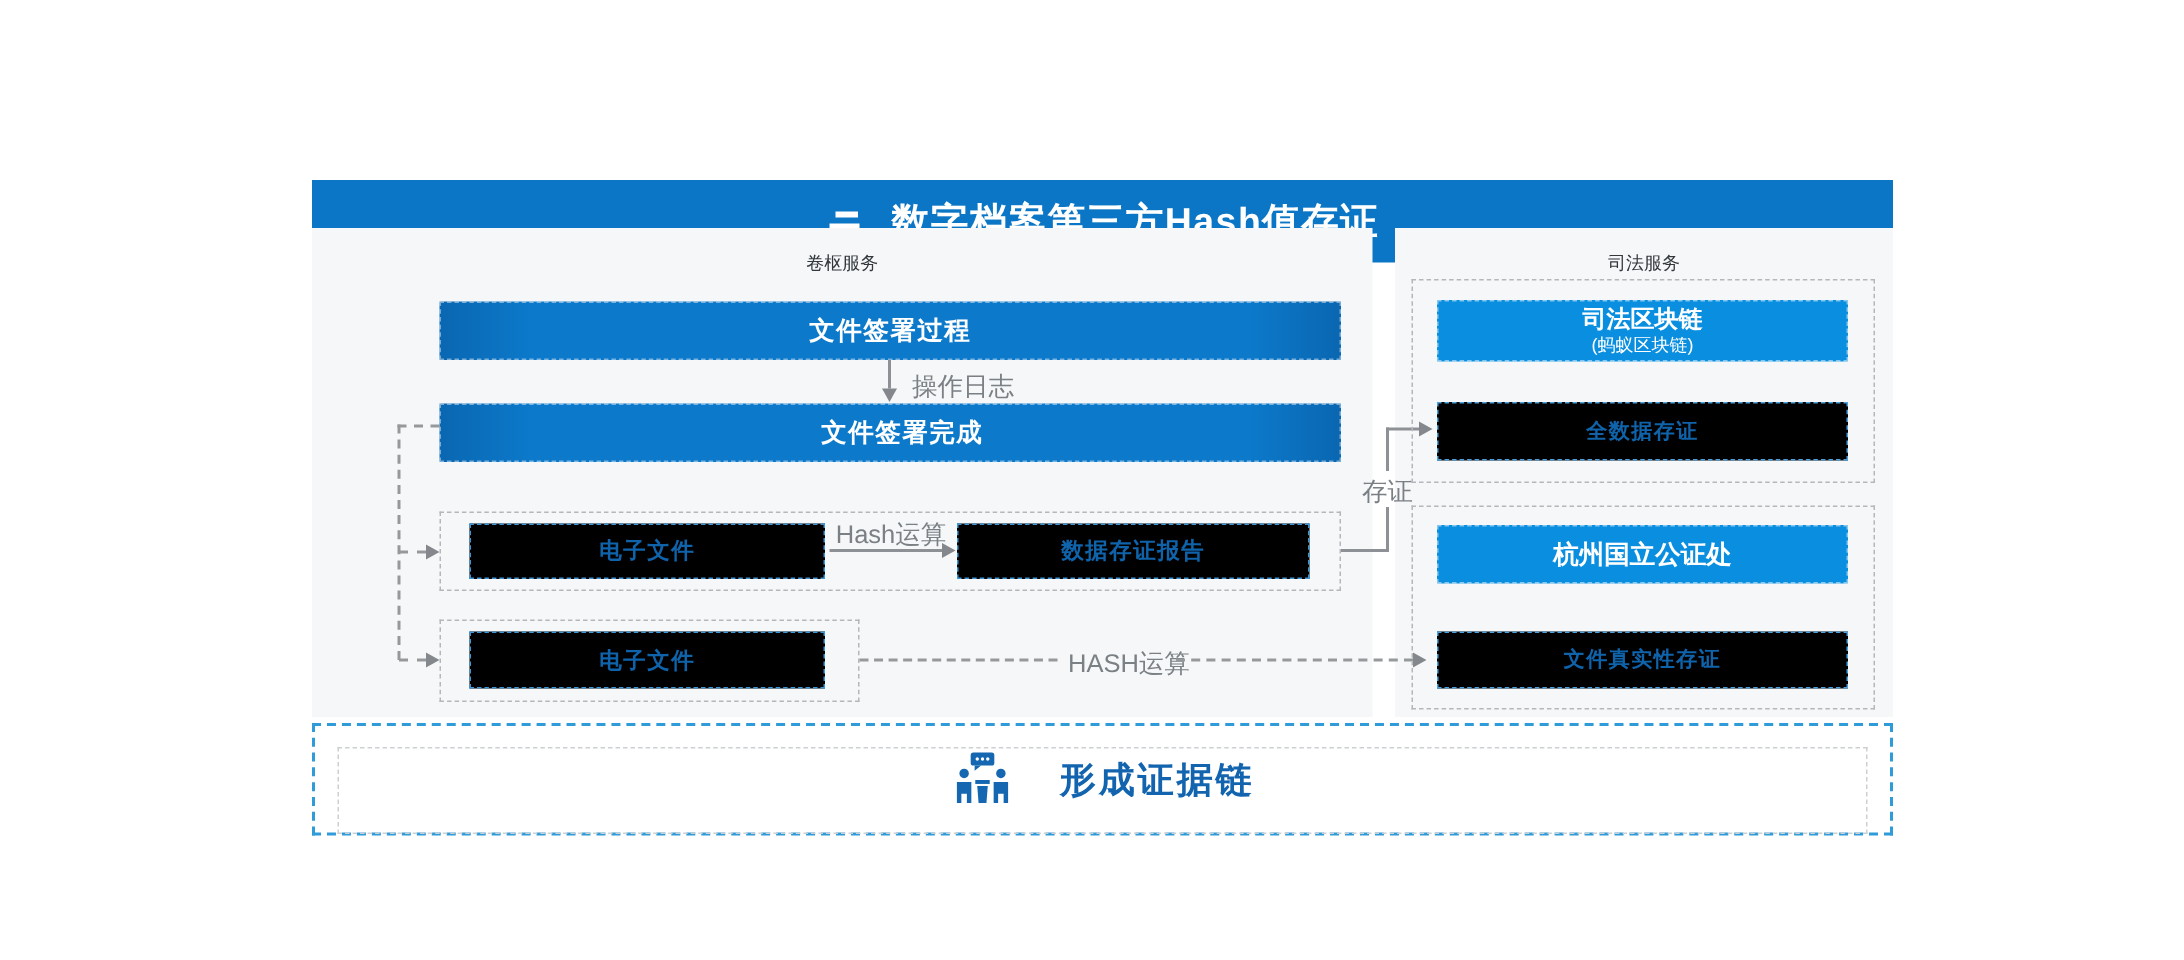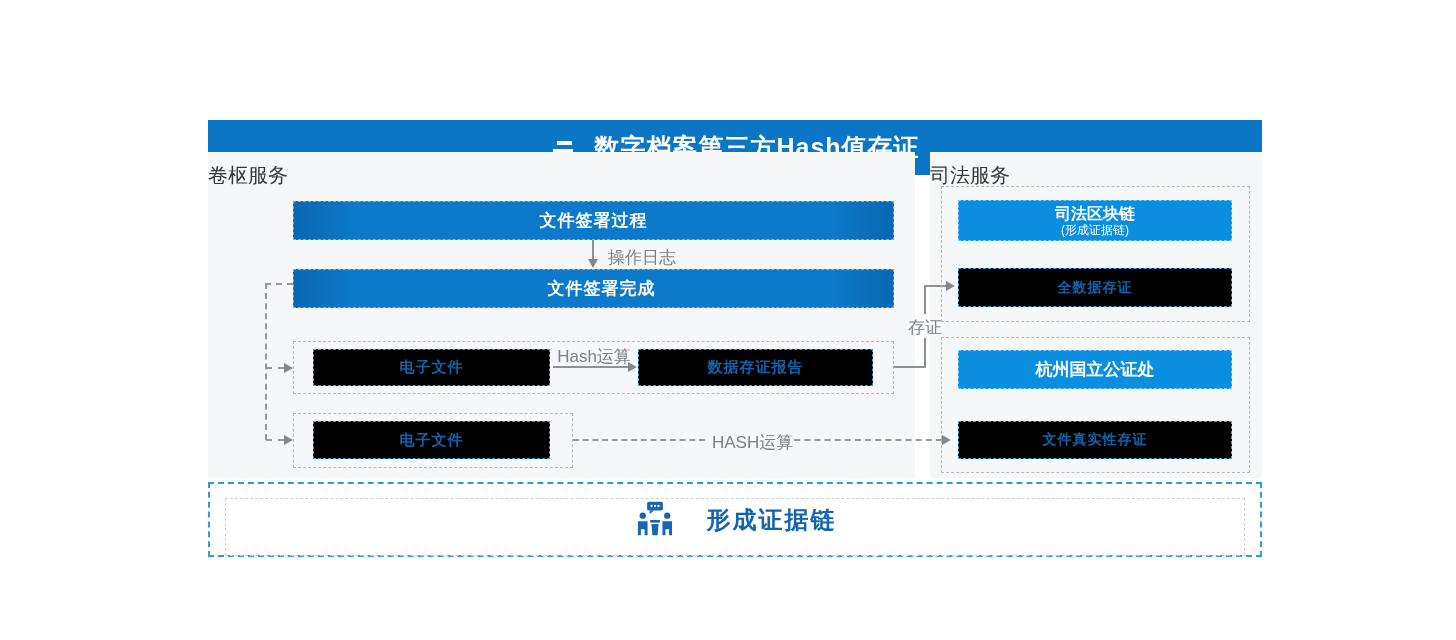--- a/index.html
+++ b/index.html
@@ -16,21 +16,21 @@
     background:#0b76c5;
     display:flex;align-items:center;justify-content:center;gap:18px;margin-top:28px;
   }
   .hdr-icon{width:26px;height:15px;position:relative;}
   .hdr-icon .b1{position:absolute;top:1px;left:7px;width:15px;height:4px;background:#fff;}
   .hdr-icon .b2{position:absolute;top:9px;left:3px;width:20px;height:5px;background:#fff;}
   .hdr-title{color:#fff;font-size:25px;font-weight:bold;letter-spacing:1px;}
 
   
   .panel{background:#f6f7f8;}
-  .panel-title{font-size:20px;color:#33383d;line-height:30px;}
+  .panel-title{font-size:12px;color:#33383d;text-align:center;line-height:30px;}
 
   
   .blue-bar{
     background:linear-gradient(90deg,#0a67b2 0%,#0c79ca 10%,#0c79ca 90%,#0a67b2 100%);
     border:1px dashed rgba(255,255,255,.45);
     display:flex;align-items:center;justify-content:center;
     color:#fff;font-size:17px;font-weight:bold;letter-spacing:1px;
     box-sizing:border-box;
   }
   
@@ -127,21 +127,21 @@
 <div class="abs hline" style="left:894px;top:366px;width:32px;"></div>
 <div class="abs vline" style="left:924px;top:338px;height:30px;"></div>
 <div class="abs lbl" style="left:902px;top:316px;width:46px;text-align:center;">存证</div>
 <div class="abs vline" style="left:924px;top:285px;height:29px;"></div>
 <div class="abs hline" style="left:924px;top:285px;width:22px;"></div>
 <div class="abs head-right" style="left:946px;top:281px;"></div>
 
 <div class="abs group" style="left:941px;top:186px;width:309px;height:136px;"></div>
 <div class="abs bright-box" style="left:958px;top:200px;width:274px;height:41px;">
   <span class="t">司法区块链</span>
-  <span class="s">(形成证据链)</span>
+  <span class="s">(蚂蚁区块链)</span>
 </div>
 <div class="abs light-box pale" style="left:958px;top:268px;width:274px;height:39px;">全数据存证</div>
 
 <div class="abs group" style="left:941px;top:337px;width:309px;height:136px;"></div>
 <div class="abs bright-box single" style="left:958px;top:350px;width:274px;height:39px;">杭州国立公证处</div>
 <div class="abs light-box pale" style="left:958px;top:421px;width:274px;height:38px;">文件真实性存证</div>
 
 <div class="abs footer-outer">
   <svg width="42" height="42" viewBox="0 0 48 48">
     <g fill="#1467b0">

